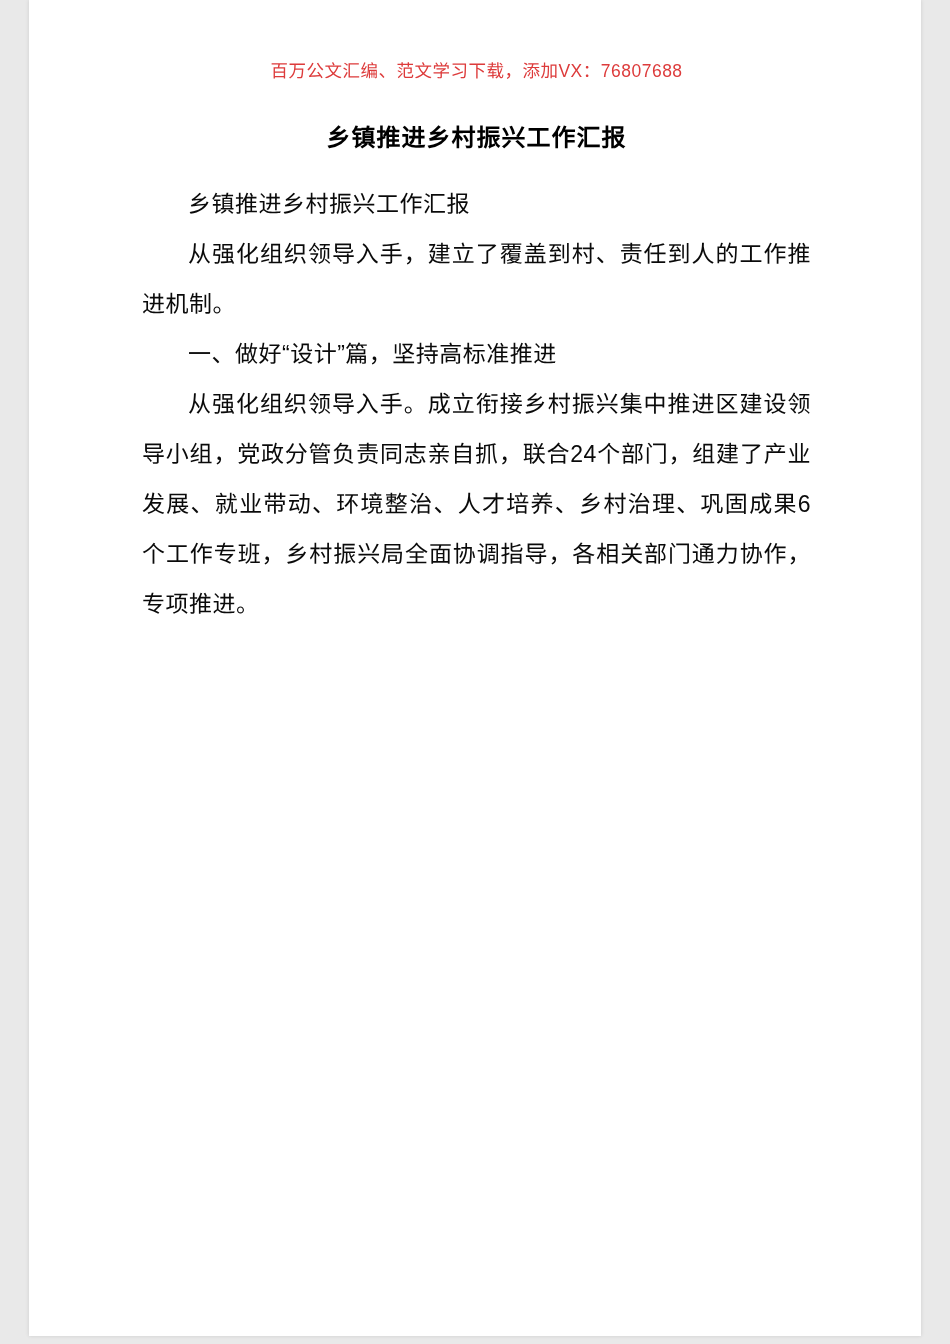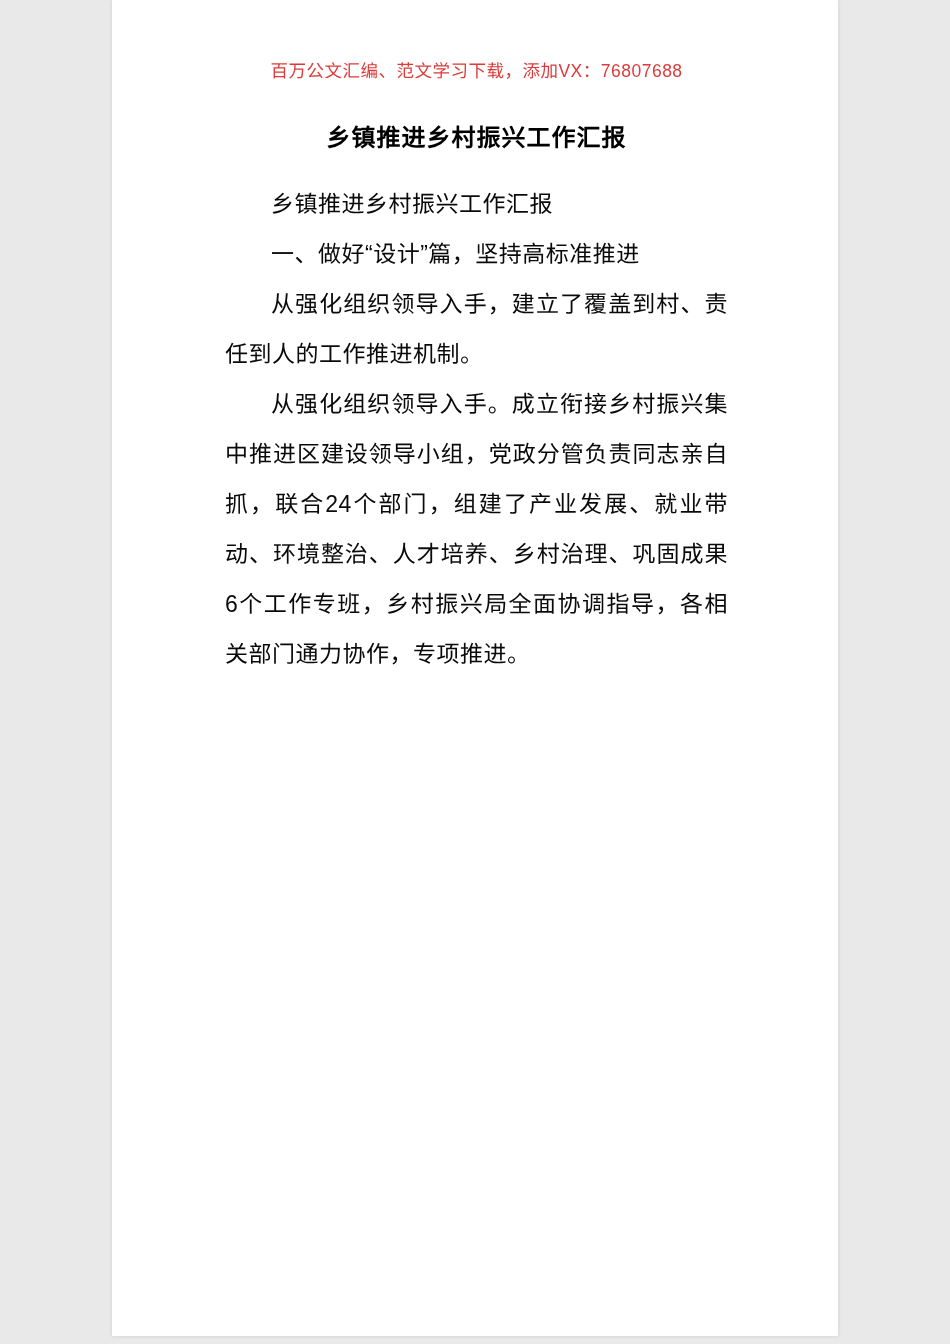--- a/index.html
+++ b/index.html
@@ -10,21 +10,21 @@
   }
   .canvas {
     width: 950px;
     height: 1344px;
     background: #e9e9e9;
     margin: 0 auto;
     overflow: hidden;
     box-sizing: border-box;
   }
   .doc-page {
-    width: 726px;
+    width: 892px;
     min-height: 1336px;
     margin: 0 auto;
     background: #ffffff;
     box-sizing: border-box;
     padding: 58px 110px 40px 113px;
     box-shadow: 0 0 4px rgba(0,0,0,0.12);
   }
   .ad-line {
     text-align: center;
     font-size: 17.5px;
@@ -58,19 +58,19 @@
 
 <div class="canvas" style="background: rgb(233, 233, 233);">
   <div class="doc-page" style="background: rgb(255, 255, 255);">
 
     <p class="ad-line" style="color: rgb(221, 59, 59);">百万公文汇编、范文学习下载，添加VX：76807688</p>
 
     <h1 class="doc-title">乡镇推进乡村振兴工作汇报</h1>
 
     <div class="doc-body">
       <p>乡镇推进乡村振兴工作汇报</p>
+      <p>从强化组织领导入手，建立了覆盖到村、责任到人的工作推进机制。</p>
       <p>一、做好“设计”篇，坚持高标准推进</p>
-      <p>从强化组织领导入手，建立了覆盖到村、责任到人的工作推进机制。</p>
       <p>从强化组织领导入手。成立衔接乡村振兴集中推进区建设领导小组，党政分管负责同志亲自抓，联合24个部门，组建了产业发展、就业带动、环境整治、人才培养、乡村治理、巩固成果6个工作专班，乡村振兴局全面协调指导，各相关部门通力协作，专项推进。</p>
     </div>
 
   </div>
 </div>
 
 </body></html>

